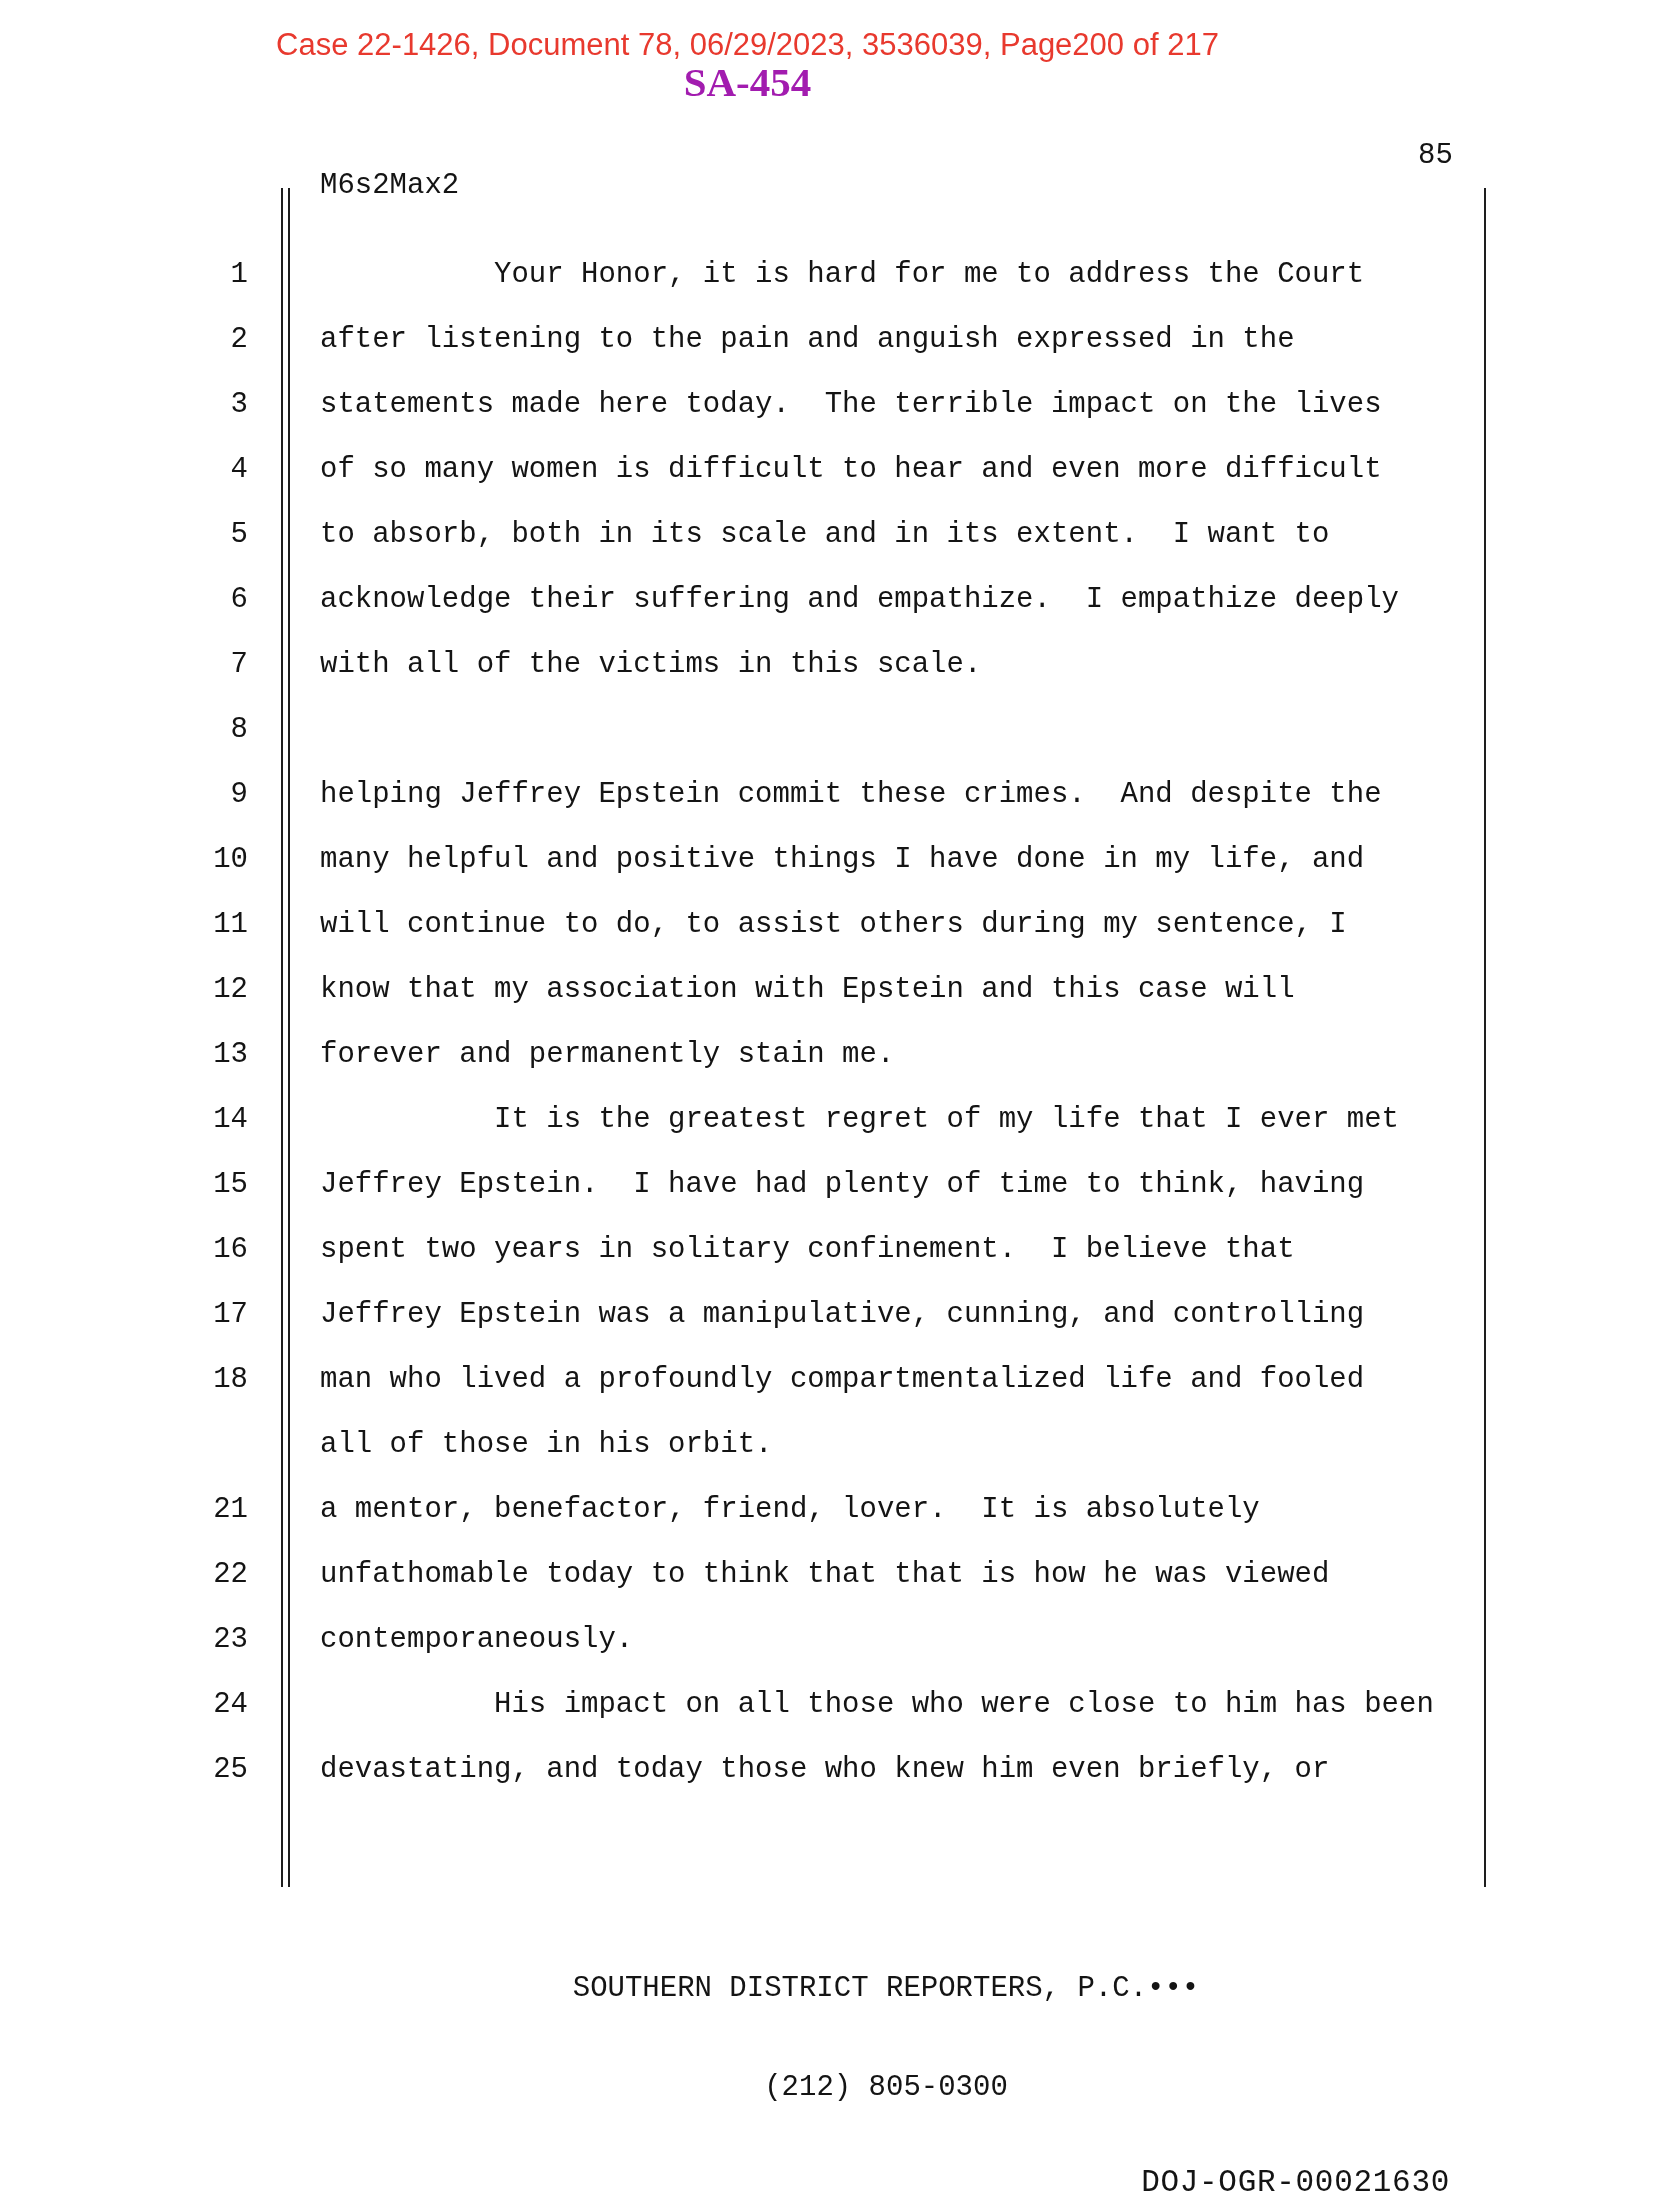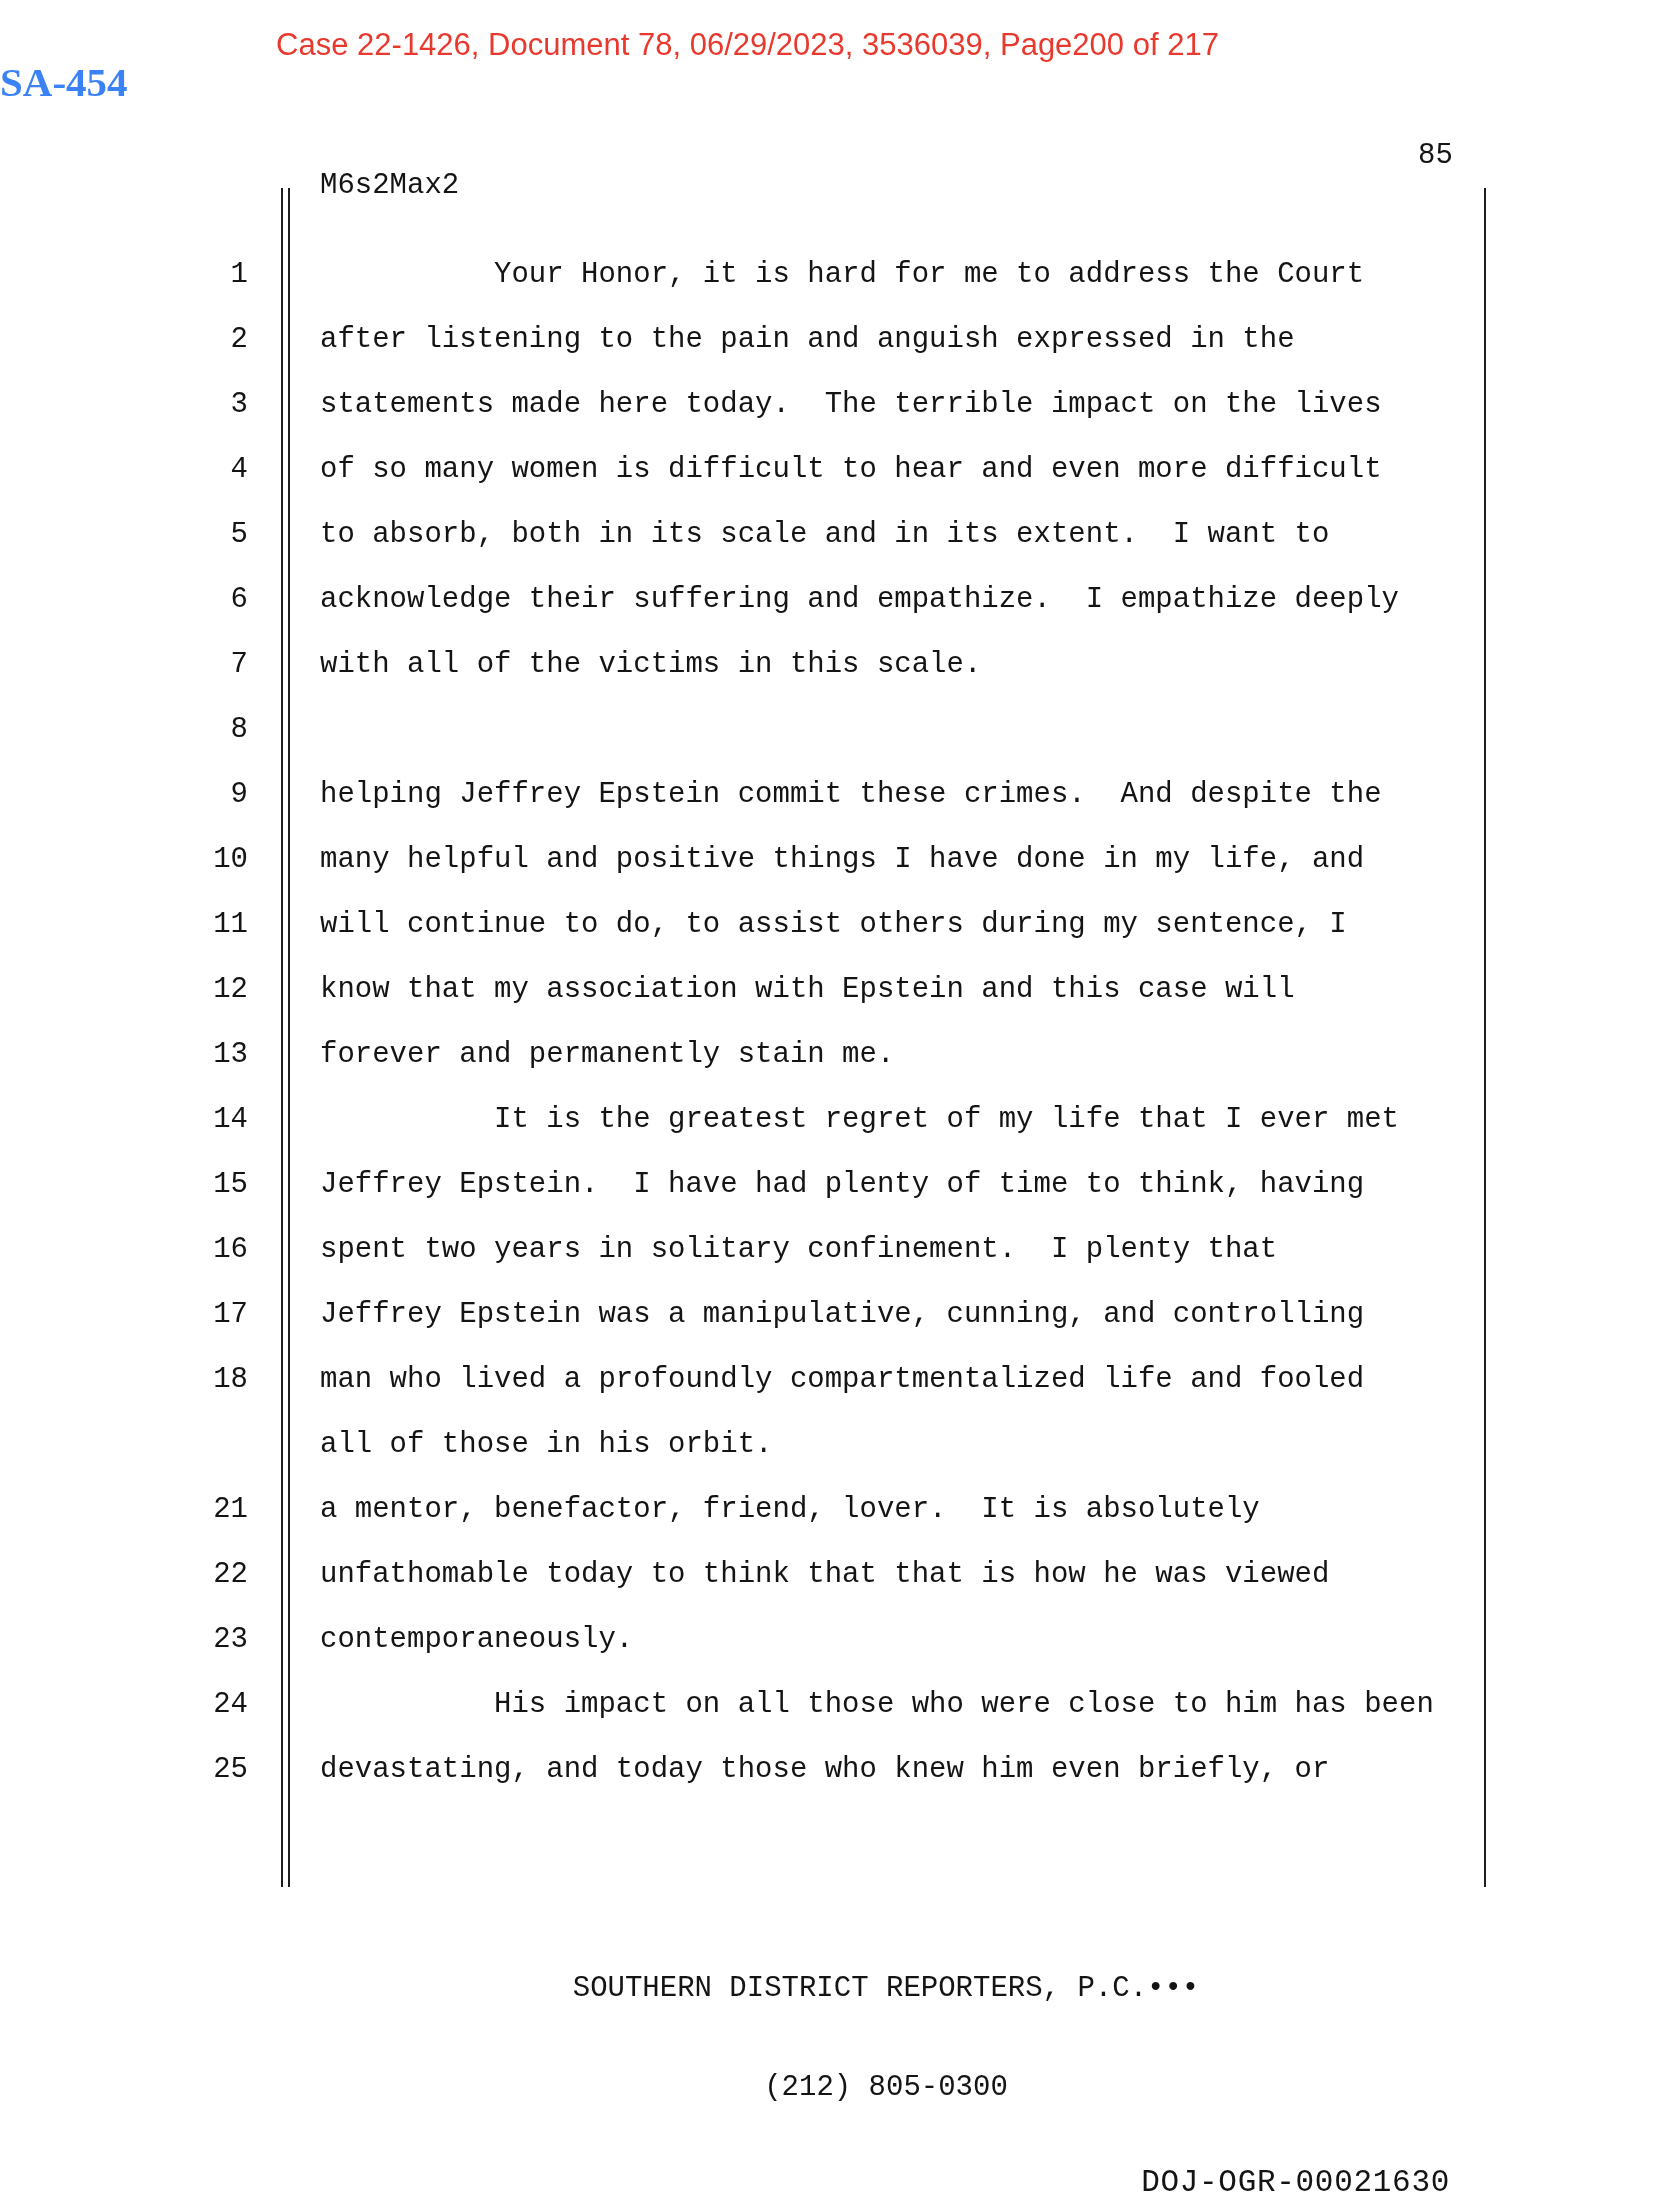--- a/index.html
+++ b/index.html
@@ -9,22 +9,22 @@
     background:#ffffff; color:#141414; overflow:hidden;
     font-family:"Liberation Mono", monospace;
   }
   .stamp-case {
     position:absolute; top:29px; left:0; width:100%;
     text-align:center; font-family:"Liberation Sans", sans-serif;
     font-size:31px; line-height:1.0; color:#e8392e;
   }
   .stamp-sa {
     position:absolute; top:62px; left:0; width:100%;
-    text-align:left; font-family:"Liberation Serif", serif;
-    font-weight:700; font-size:41px; line-height:1.0; color:#3b82f6;
+    text-align:center; font-family:"Liberation Serif", serif;
+    font-weight:700; font-size:41px; line-height:1.0; color:#a21caf;
   }
   .pageno {
     position:absolute; top:129px; left:1418px;
     font-size:29px; line-height:1.0;margin-top:12px;
   }
   .session {
     position:absolute; top:171px; left:320px;
     font-size:29px; line-height:1.0;
   }
   .rule-left {
@@ -74,21 +74,21 @@
     <div class="row"><span class="num">6</span><span class="txt">acknowledge their suffering and empathize.  I empathize deeply</span></div>
     <div class="row"><span class="num">7</span><span class="txt">with all of the victims in this scale.</span></div>
     <div class="row"><span class="num">8</span></div>
     <div class="row"><span class="num">9</span><span class="txt">helping Jeffrey Epstein commit these crimes.  And despite the</span></div>
     <div class="row"><span class="num">10</span><span class="txt">many helpful and positive things I have done in my life, and</span></div>
     <div class="row"><span class="num">11</span><span class="txt">will continue to do, to assist others during my sentence, I</span></div>
     <div class="row"><span class="num">12</span><span class="txt">know that my association with Epstein and this case will</span></div>
     <div class="row"><span class="num">13</span><span class="txt">forever and permanently stain me.</span></div>
     <div class="row"><span class="num">14</span><span class="txt">          It is the greatest regret of my life that I ever met</span></div>
     <div class="row"><span class="num">15</span><span class="txt">Jeffrey Epstein.  I have had plenty of time to think, having</span></div>
-    <div class="row"><span class="num">16</span><span class="txt">spent two years in solitary confinement.  I plenty that</span></div>
+    <div class="row"><span class="num">16</span><span class="txt">spent two years in solitary confinement.  I believe that</span></div>
     <div class="row"><span class="num">17</span><span class="txt">Jeffrey Epstein was a manipulative, cunning, and controlling</span></div>
     <div class="row"><span class="num">18</span><span class="txt">man who lived a profoundly compartmentalized life and fooled</span></div>
     <div class="row"><span class="txt">all of those in his orbit.</span></div>
     <div class="row"><span class="num">21</span><span class="txt">a mentor, benefactor, friend, lover.  It is absolutely</span></div>
     <div class="row"><span class="num">22</span><span class="txt">unfathomable today to think that that is how he was viewed</span></div>
     <div class="row"><span class="num">23</span><span class="txt">contemporaneously.</span></div>
     <div class="row"><span class="num">24</span><span class="txt">          His impact on all those who were close to him has been</span></div>
     <div class="row"><span class="num">25</span><span class="txt">devastating, and today those who knew him even briefly, or</span></div>
   </div>
 

